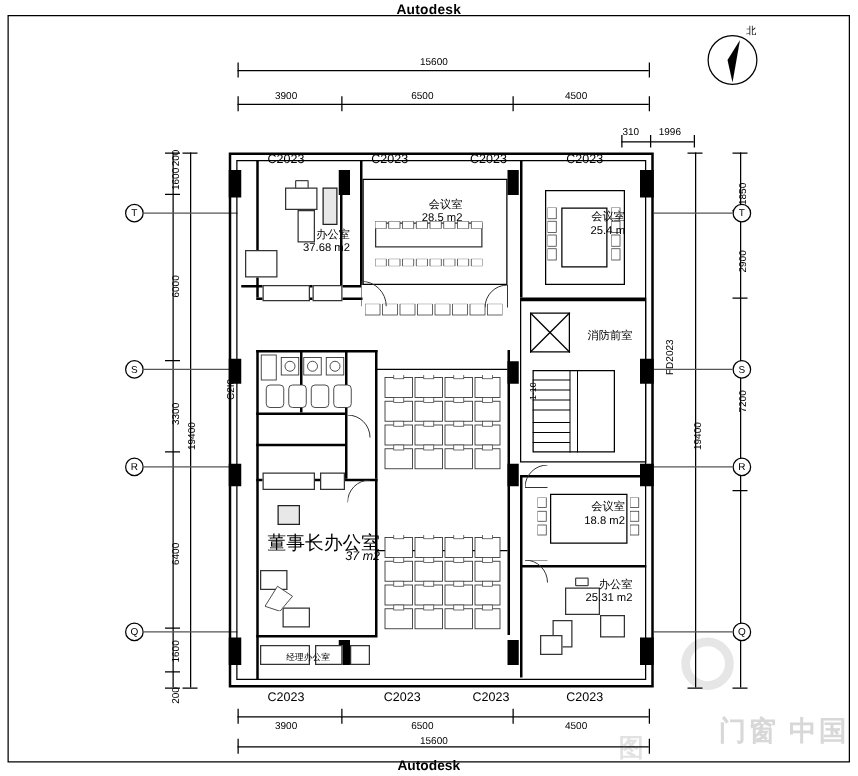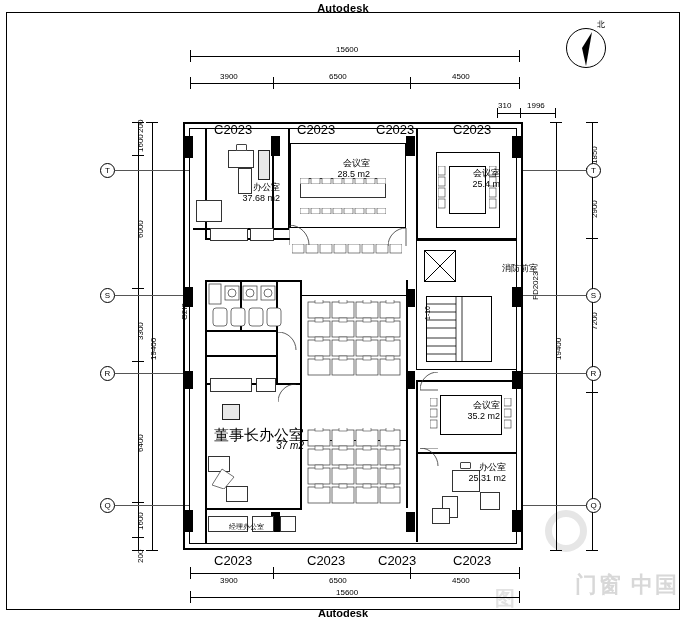--- a/index.html
+++ b/index.html
@@ -124,21 +124,21 @@
     white-space: nowrap;
   }
   .wm-circ {
     position: absolute;
     width: 42px; height: 42px;
     border: 7px solid #e6e6e6;
     border-radius: 50%;
   }
 
   
-  .ctag { font-size: 13px; }
+  .ctag { font-size: 10px; }
 </style>
 </head>
 <body>
 
 <div class="stage">
 
   <div class="abs brand-top">Autodesk</div>
   <div class="abs brand-bottom">Autodesk</div>
 
   <div class="abs frame"></div>
@@ -564,27 +564,27 @@
   <div class="room-label" style="left:310px; top:158px; width:60px;">
     <span class="nm">会议室</span>
     <span class="ar">28.5 m2</span>
   </div>
 
   <div class="room-label" style="left:440px; top:168px; width:60px;">
     <span class="nm">会议室</span>
     <span class="ar">25.4 m</span>
   </div>
 
-  <div class="room-label" style="left:484px; top:263px; width:54px;">
+  <div class="room-label" style="left:452px; top:263px; width:54px;">
     <span class="nm">消防前室</span>
   </div>
 
   <div class="room-label" style="left:440px; top:400px; width:60px;">
     <span class="nm">会议室</span>
-    <span class="ar">35.2 m2</span>
+    <span class="ar">18.8 m2</span>
   </div>
 
   <div class="room-label" style="left:442px; top:462px; width:64px;">
     <span class="nm">办公室</span>
     <span class="ar">25.31 m2</span>
   </div>
 
   <div class="room-label" style="left:208px; top:429px; width:96px;">
     <span class="nm" style="font-size:15px;">董事长办公室</span>
     <span class="ar" style="font-size:10px;font-style:italic;">37 m2</span>

